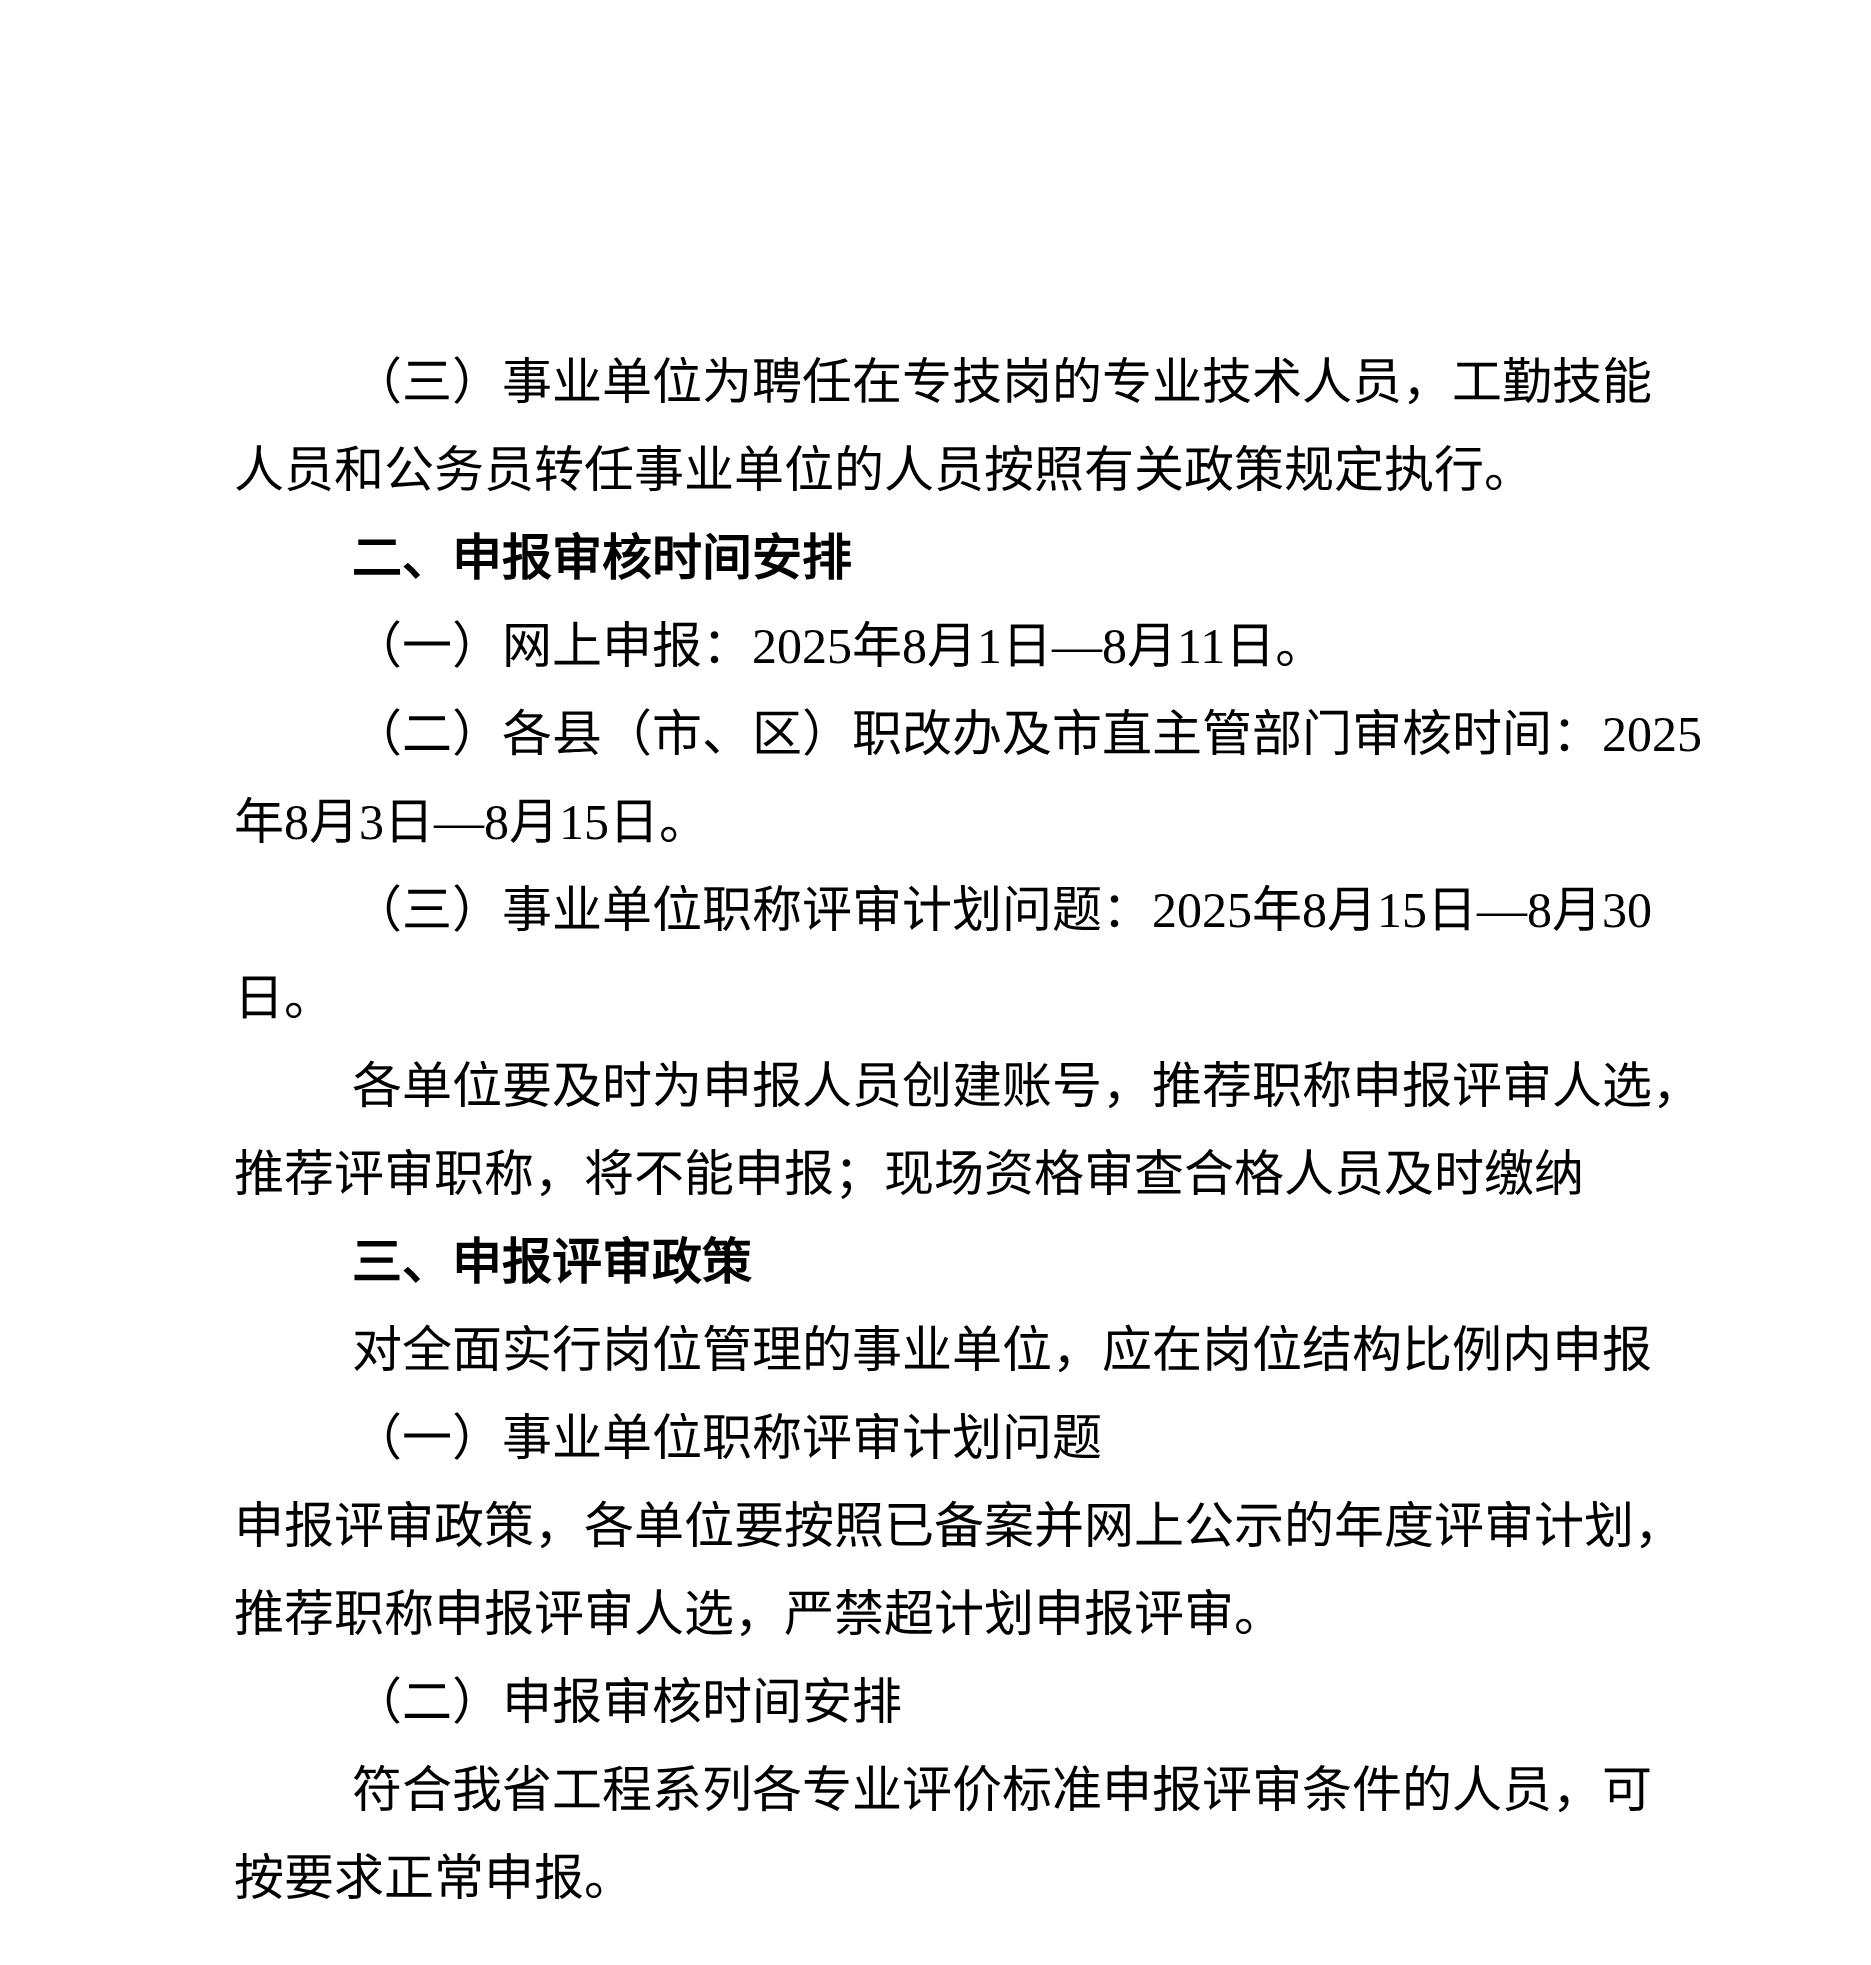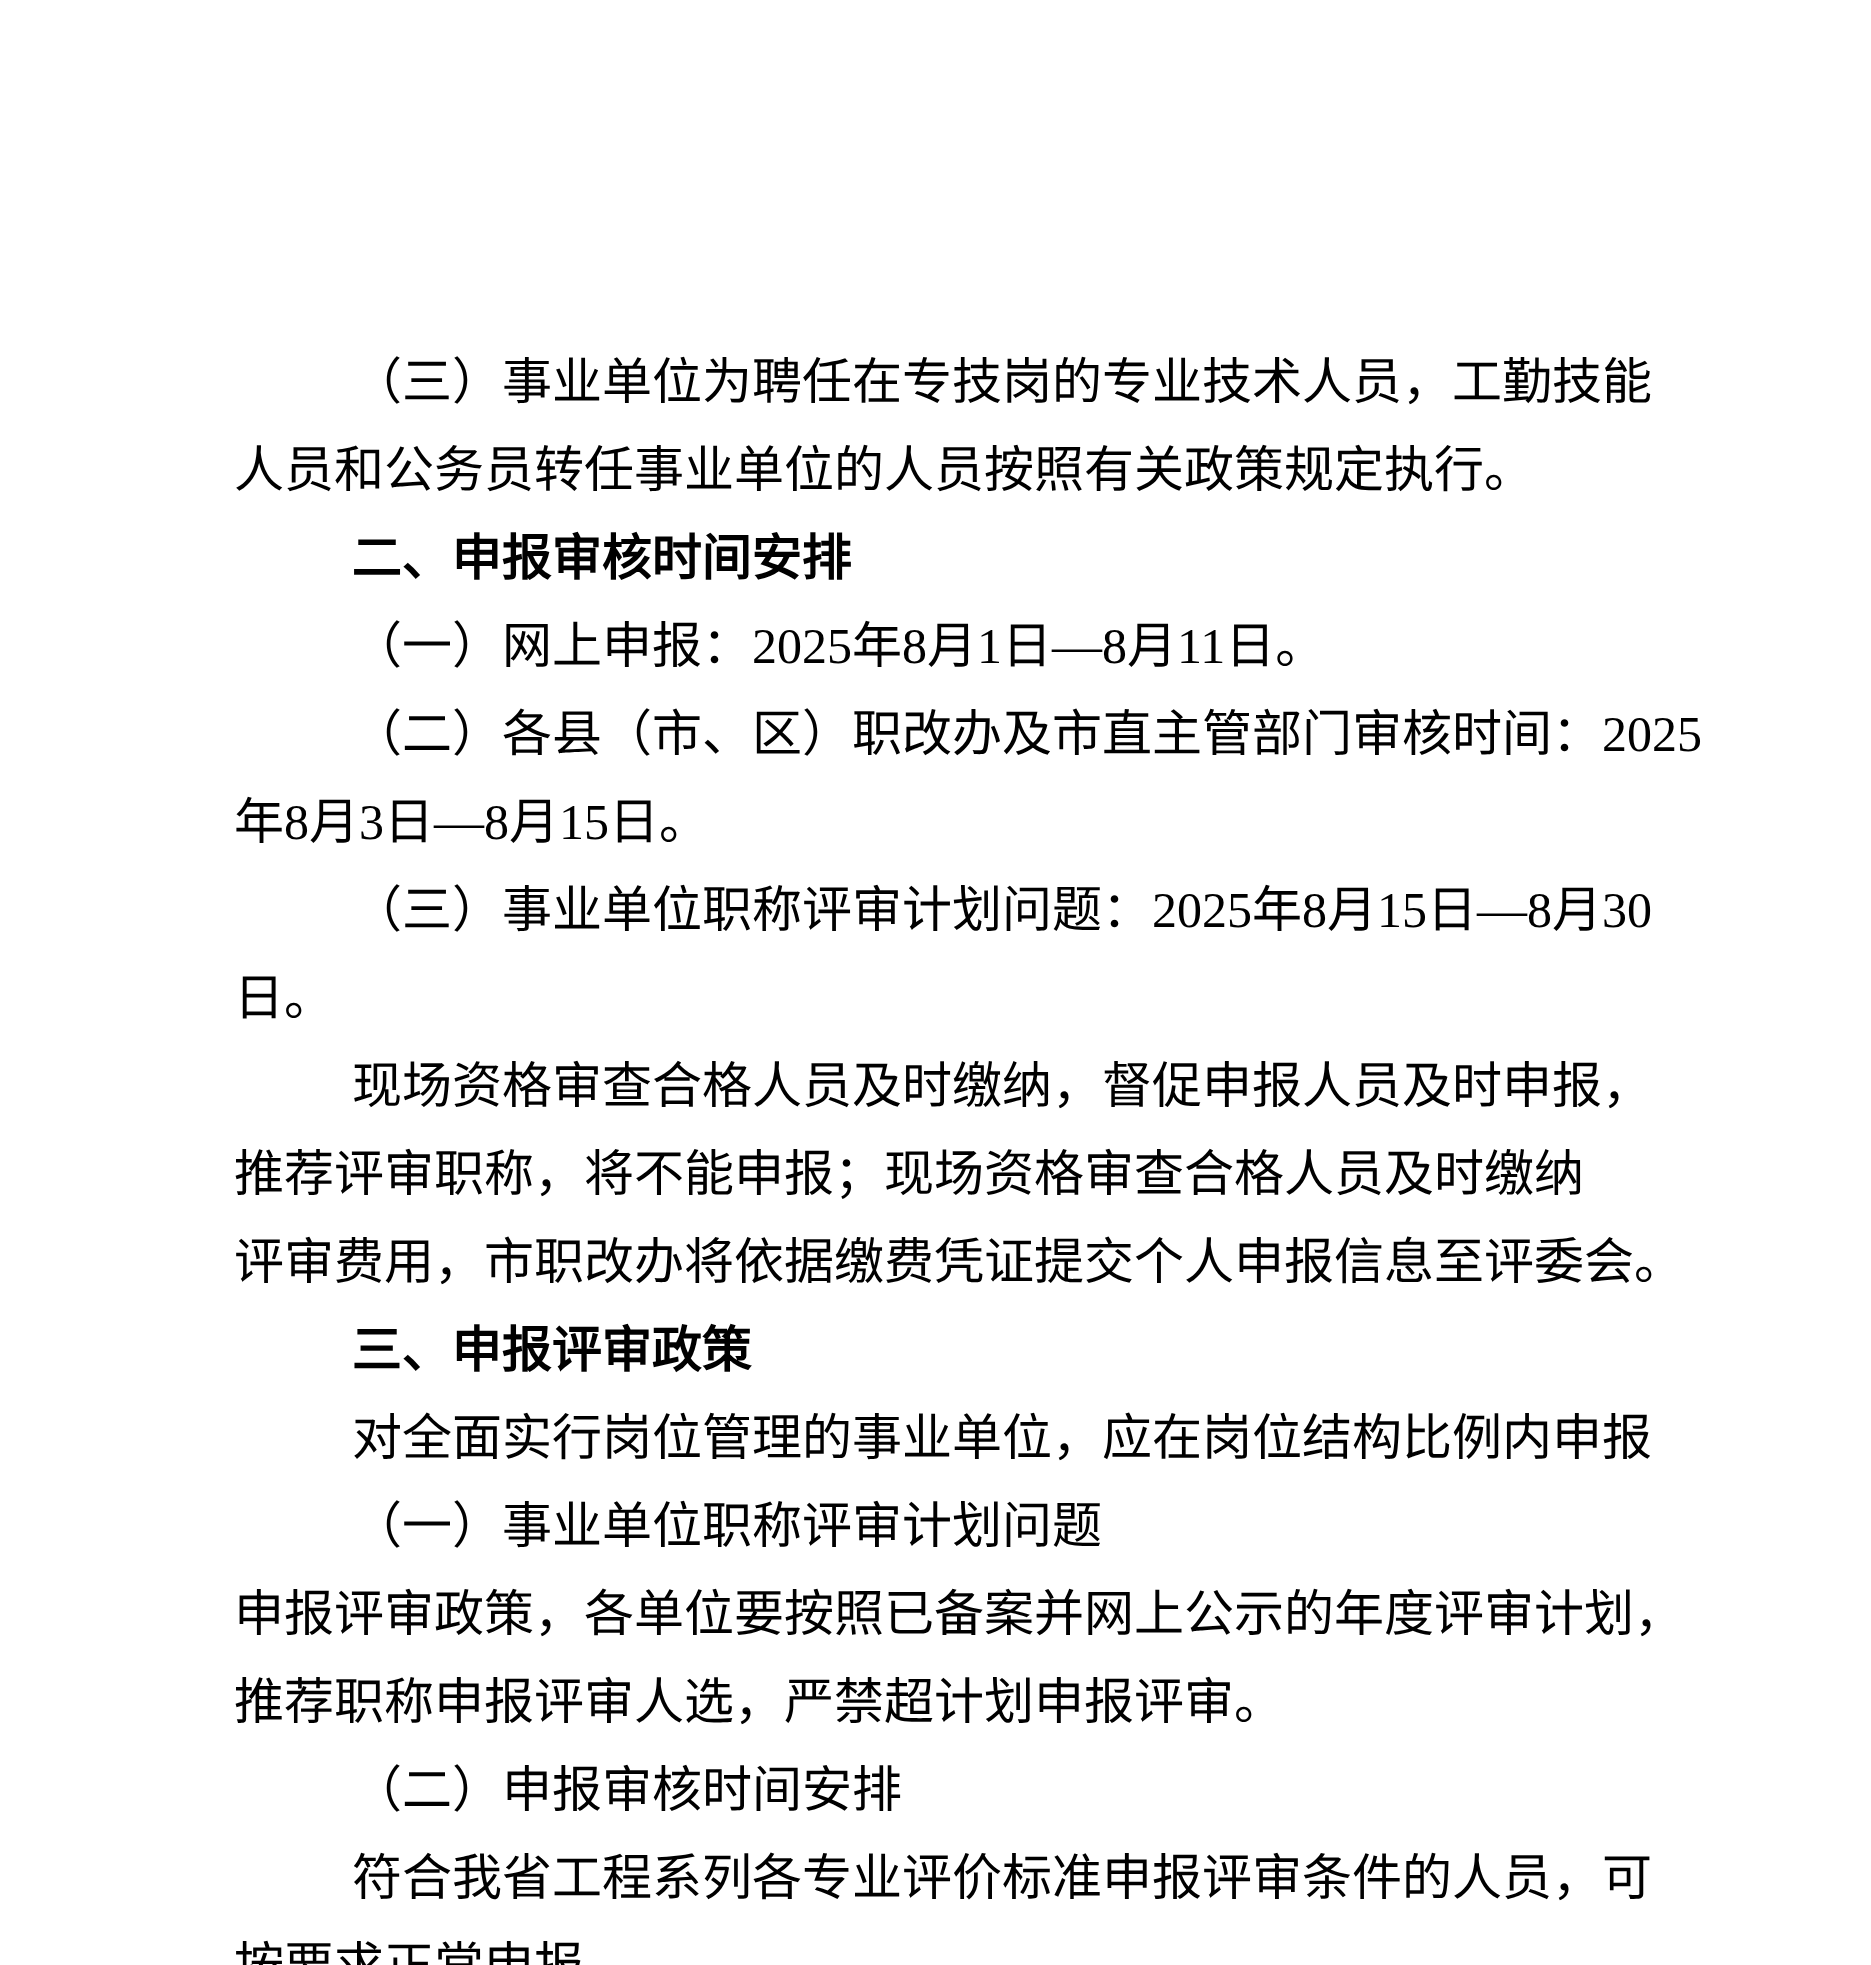--- a/index.html
+++ b/index.html
@@ -46,23 +46,22 @@
 <div class="page">
   <div class="body-text">
     <div class="line indent">（三）事业单位为聘任在专技岗的专业技术人员，工勤技能</div>
     <div class="line">人员和公务员转任事业单位的人员按照有关政策规定执行。</div>
     <div class="line indent h2">二、申报审核时间安排</div>
     <div class="line indent">（一）网上申报：2025年8月1日—8月11日。</div>
     <div class="line indent">（二）各县（市、区）职改办及市直主管部门审核时间：2025</div>
     <div class="line">年8月3日—8月15日。</div>
     <div class="line indent">（三）事业单位职称评审计划问题：2025年8月15日—8月30</div>
     <div class="line">日。</div>
-    <div class="line indent">现场资格审查合格人员及时缴纳，督促申报人员及时申报，</div>
+    <div class="line indent">各单位要及时为申报人员创建账号，推荐职称申报评审人选，</div>
     <div class="line">推荐评审职称，将不能申报；现场资格审查合格人员及时缴纳</div>
-    <div class="line">评审费用，市职改办将依据缴费凭证提交个人申报信息至评委会。</div>
     <div class="line indent h2">三、申报评审政策</div>
     <div class="line indent">对全面实行岗位管理的事业单位，应在岗位结构比例内申报</div>
     <div class="line indent kai">（一）事业单位职称评审计划问题</div>
     <div class="line">申报评审政策，各单位要按照已备案并网上公示的年度评审计划，</div>
     <div class="line">推荐职称申报评审人选，严禁超计划申报评审。</div>
     <div class="line indent kai">（二）申报审核时间安排</div>
     <div class="line indent">符合我省工程系列各专业评价标准申报评审条件的人员，可</div>
     <div class="line">按要求正常申报。</div>
 
   </div>

